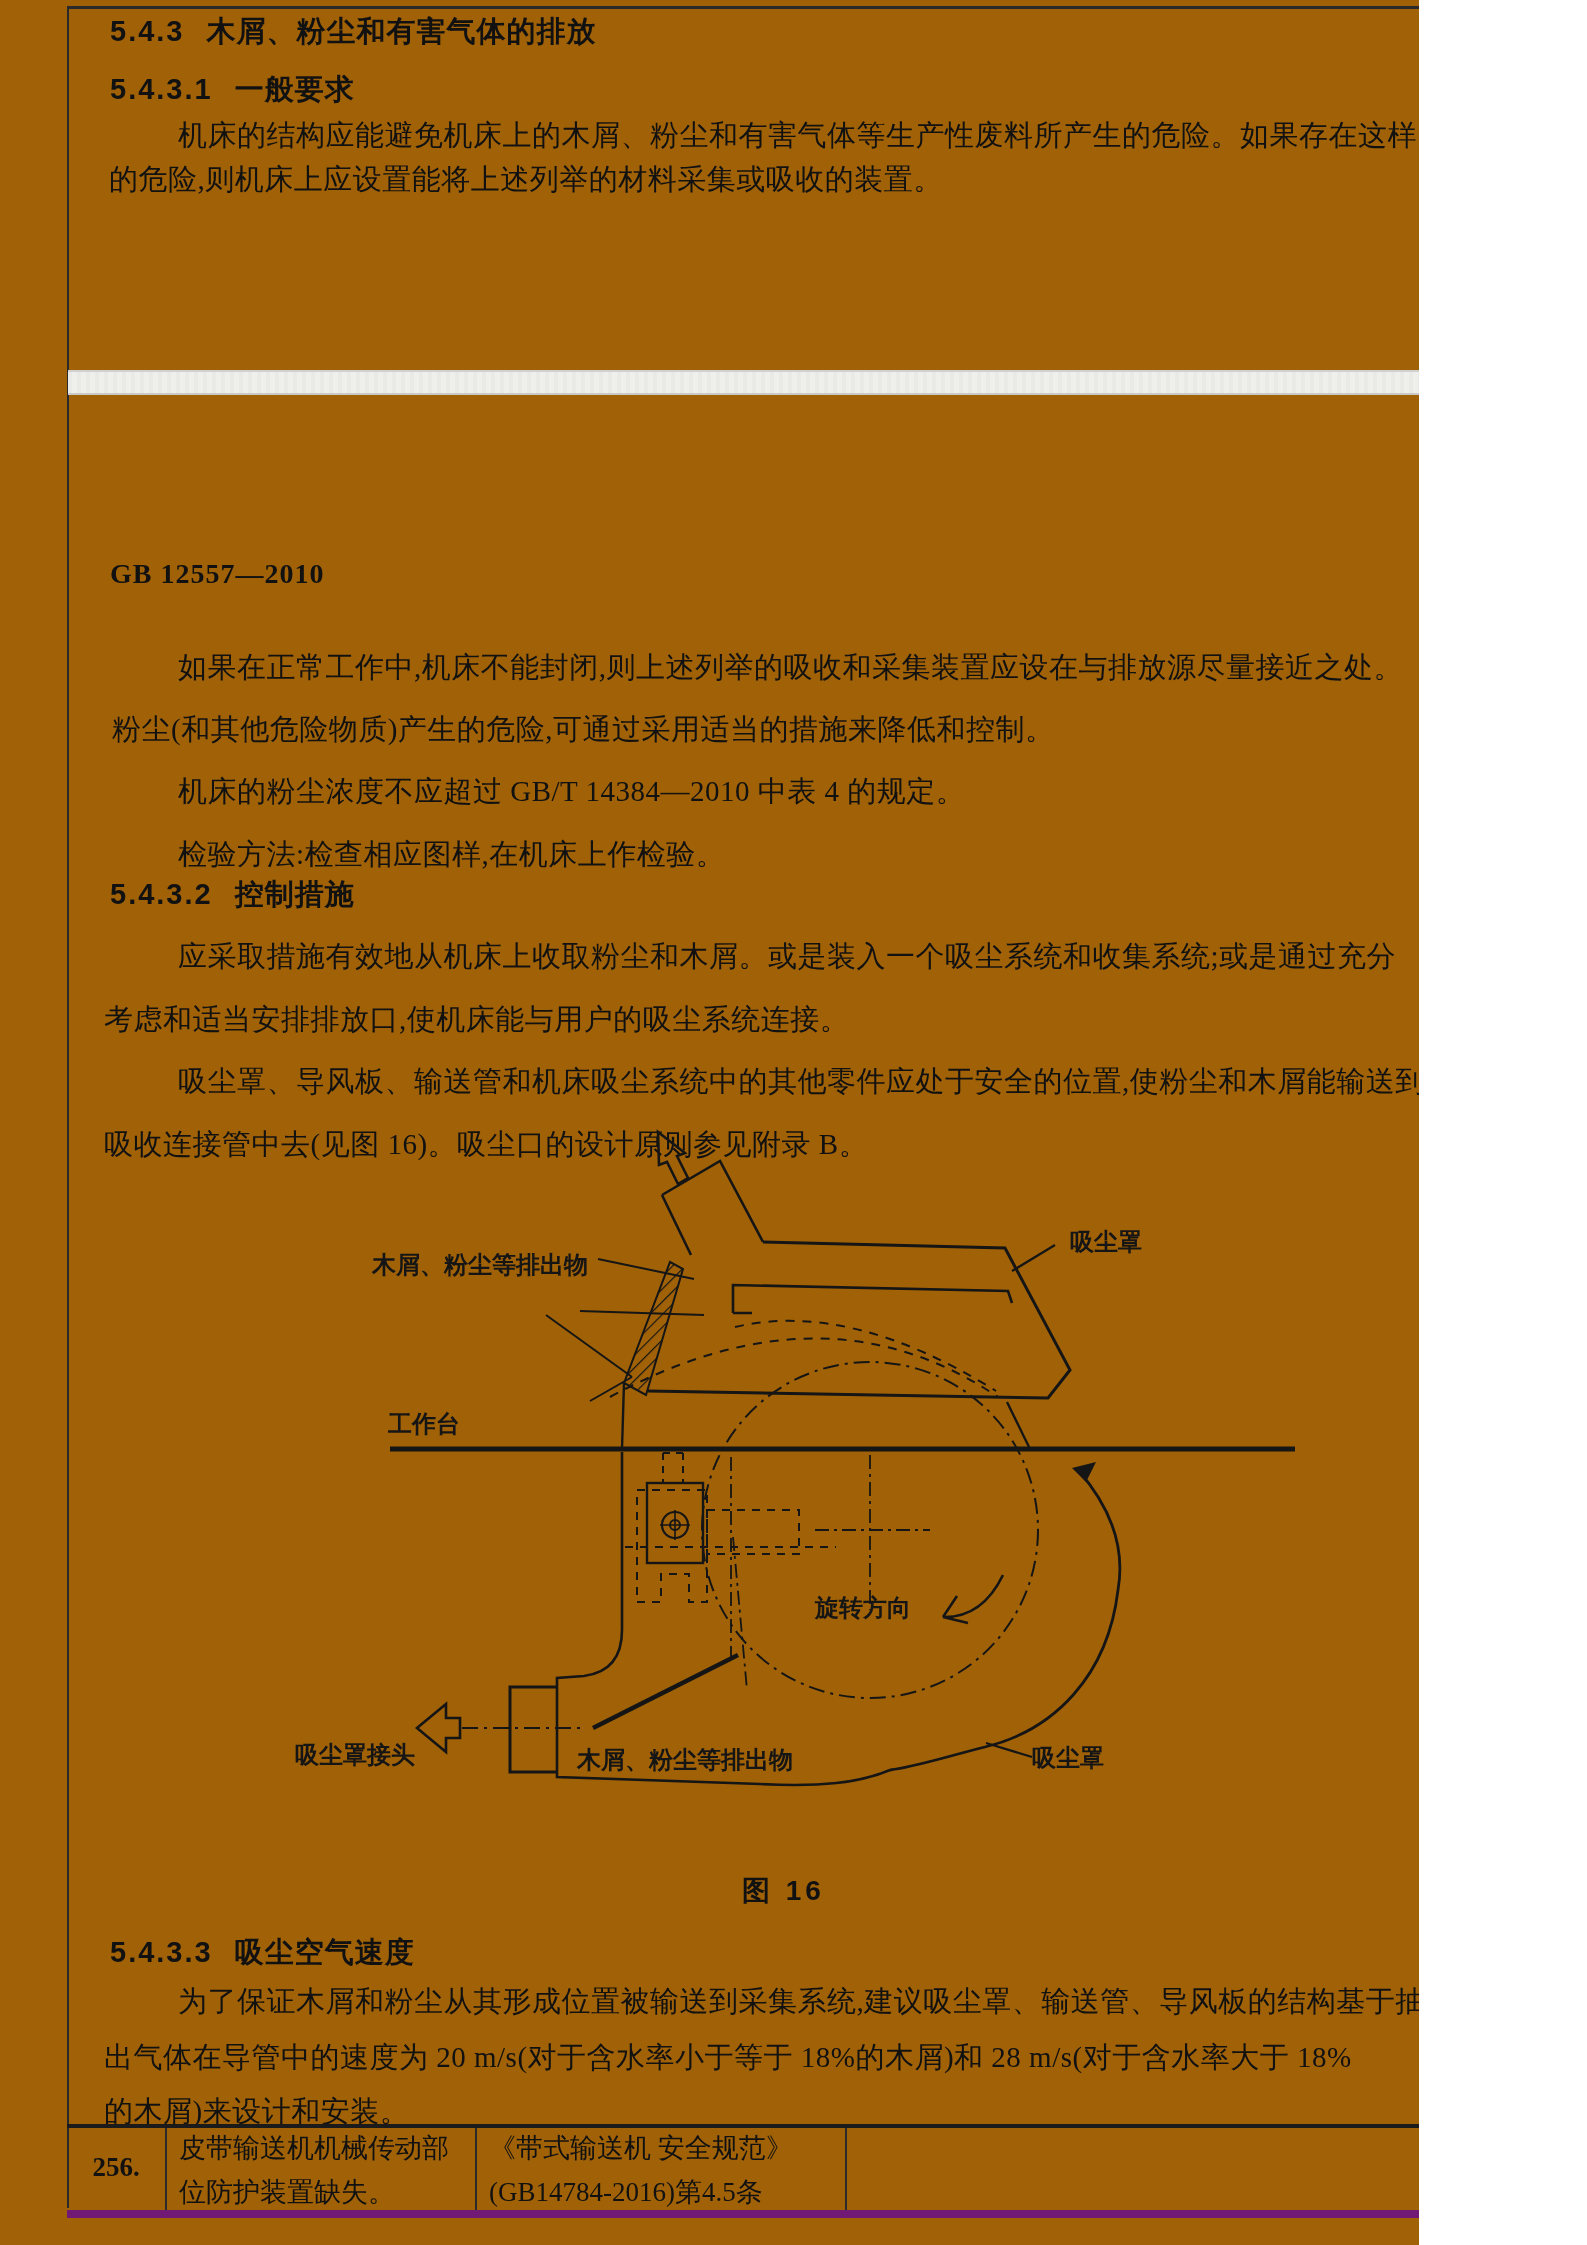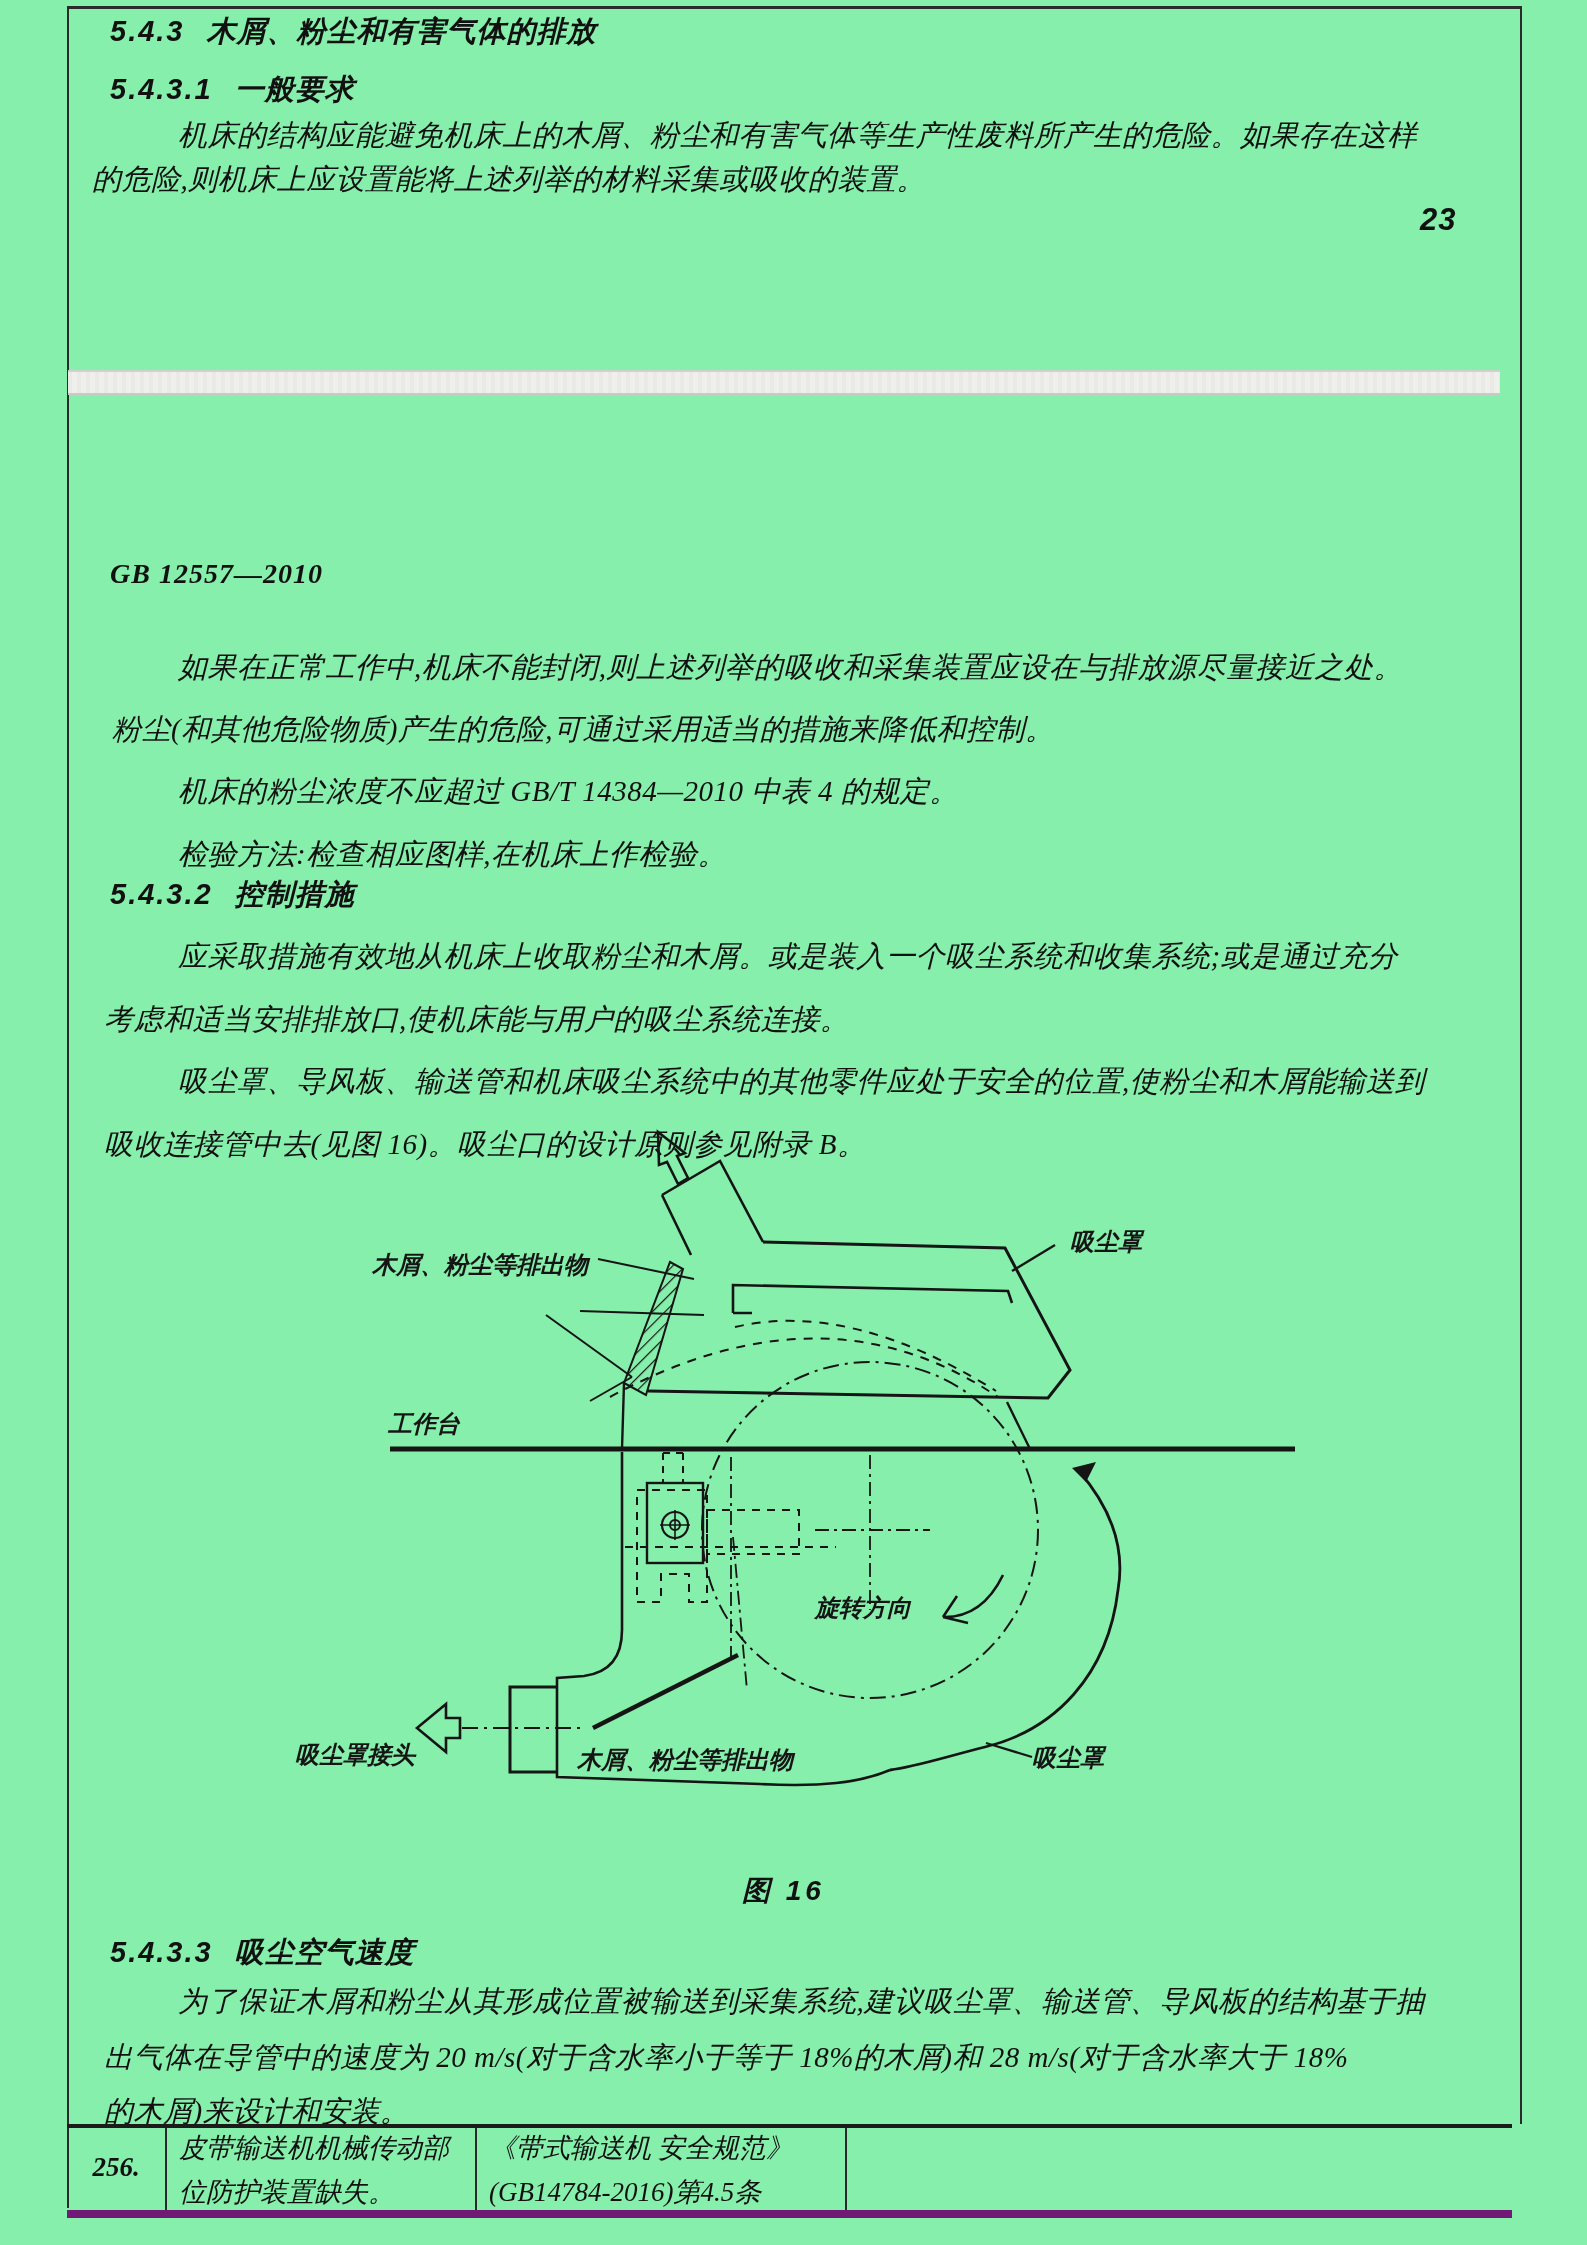--- a/index.html
+++ b/index.html
@@ -1,23 +1,22 @@
 <!DOCTYPE html>
 <html><head>
 <meta charset="utf-8">
 <style>
   html,body{margin:0;padding:0;background:#ffffff;}
   #page{
     position:relative;
-    width:1587px;height:2245px;
-    background:#86efac;
+    width:1419px;height:2245px;
+    background:#a16207;
     font-family:"Liberation Serif","DejaVu Serif",serif;
     color:#111;
     overflow:hidden;
-    font-style:italic;
   }
   .border{position:absolute;background:#2a2a2a;}
   .heading{
     position:absolute;white-space:nowrap;
     font-family:"Liberation Sans","DejaVu Sans",sans-serif;
     font-weight:bold;font-size:29px;letter-spacing:1px;
   }
   .heading .num{margin-right:22px;letter-spacing:2px;}
   .bodyline{
     position:absolute;white-space:nowrap;
@@ -63,21 +62,21 @@
   <div class="border" style="left:1520px;top:6px;width:2px;height:2118px;"></div>
 
   <div class="heading" style="left:110px;top:12px;">
     <span class="num">5.4.3</span><span>木屑、粉尘和有害气体的排放</span>
   </div>
   <div class="heading" style="left:110px;top:70px;">
     <span class="num">5.4.3.1</span><span>一般要求</span>
   </div>
 
   <div class="bodyline" style="left:178px;top:116px;">机床的结构应能避免机床上的木屑、粉尘和有害气体等生产性废料所产生的危险。如果存在这样</div>
-  <div class="bodyline" style="left:92px;top:160px;">的危险,则机床上应设置能将上述列举的材料采集或吸收的装置。</div>
+  <div class="bodyline" style="left:109px;top:160px;">的危险,则机床上应设置能将上述列举的材料采集或吸收的装置。</div>
 
   <div class="pageno" style="left:1420px;top:202px;">23</div>
 
   <div class="graybar"></div>
 
   <div class="gbcode" style="left:110px;top:558px;">GB 12557—2010</div>
 
   <div class="bodyline" style="left:178px;top:648px;">如果在正常工作中,机床不能封闭,则上述列举的吸收和采集装置应设在与排放源尽量接近之处。</div>
   <div class="bodyline" style="left:112px;top:710px;">粉尘(和其他危险物质)产生的危险,可通过采用适当的措施来降低和控制。</div>
   <div class="bodyline" style="left:178px;top:772px;">机床的粉尘浓度不应超过 GB/T 14384—2010 中表 4 的规定。</div>

